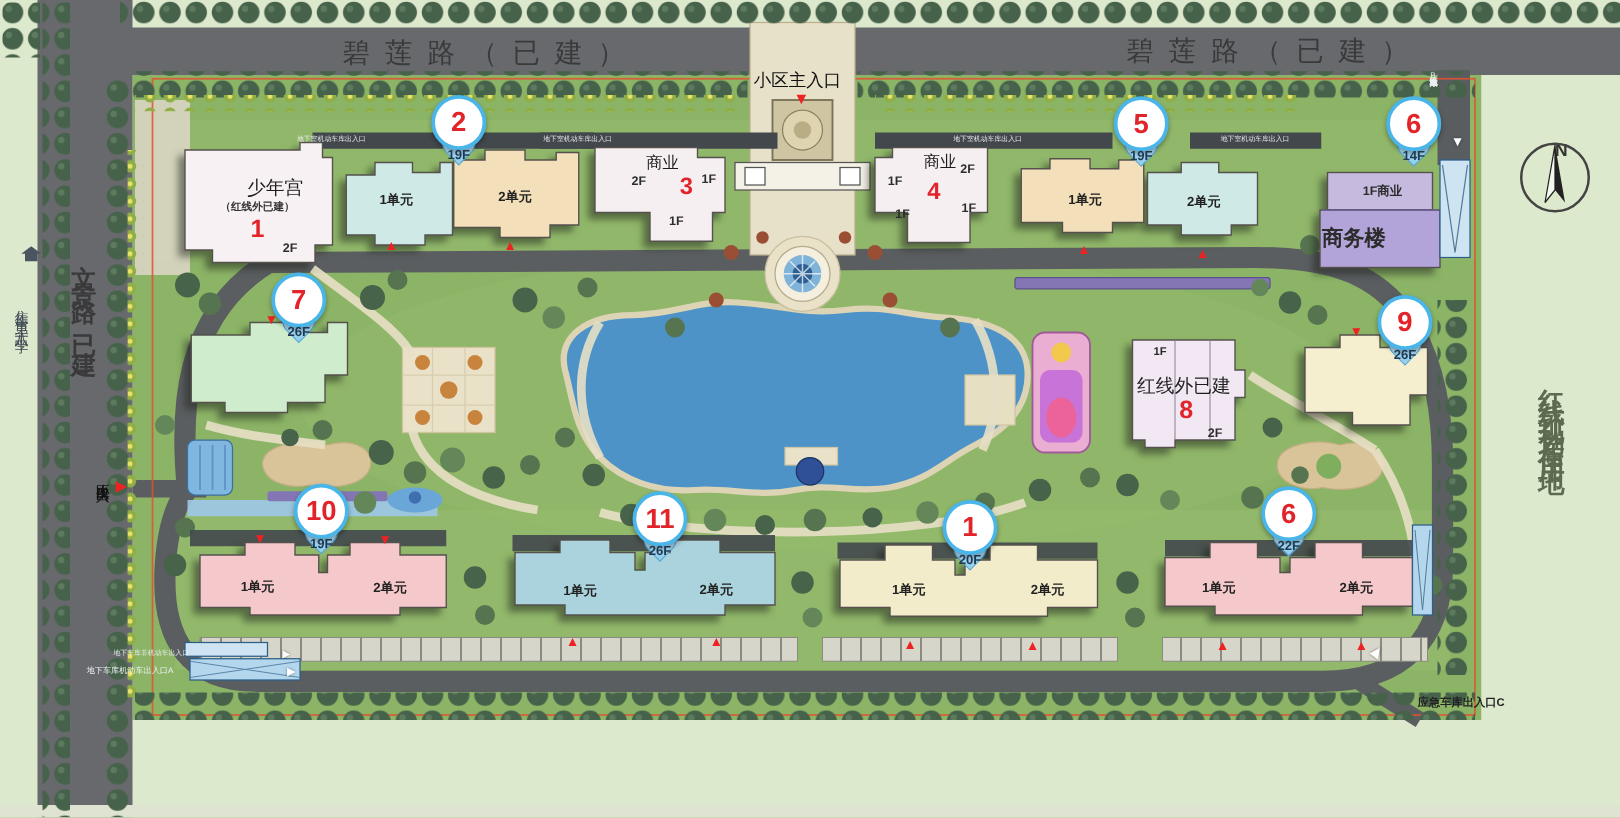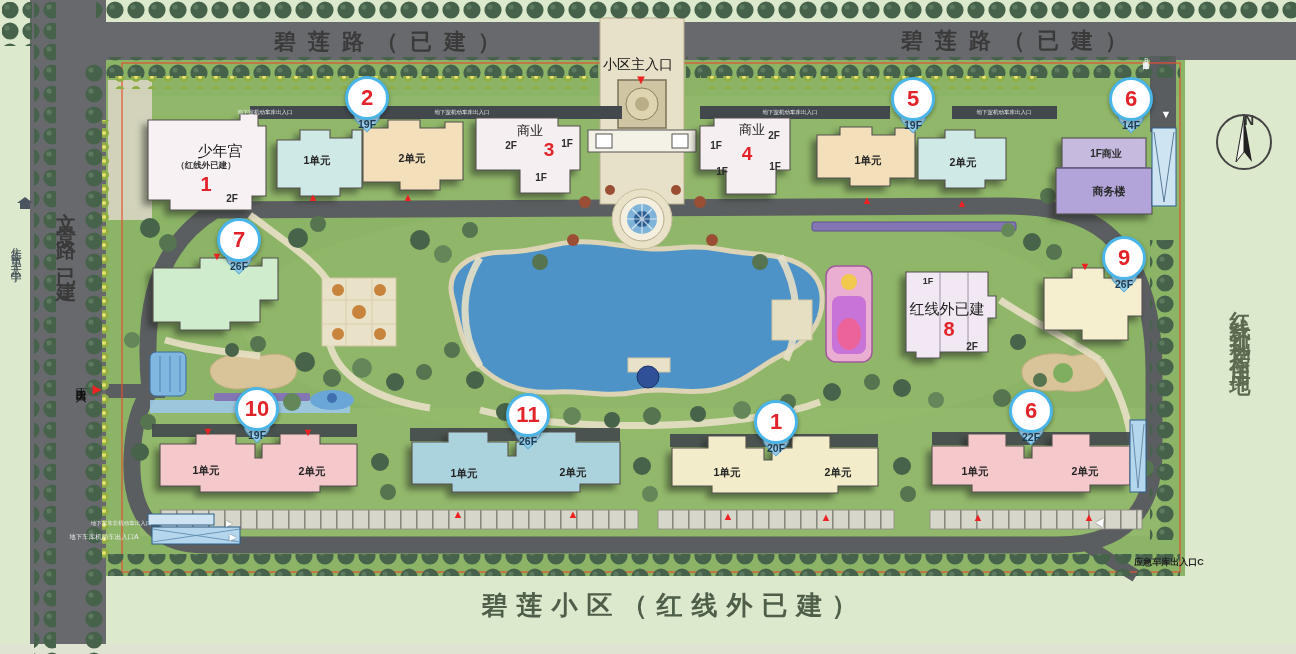--- a/index.html
+++ b/index.html
@@ -1,21 +1,21 @@
 <!DOCTYPE html>
 <html><head>
 <meta charset="utf-8">
 <style>
   html,body{margin:0;padding:0;background:#cfd8c0;font-family:"Liberation Sans",sans-serif;}
   #stage{position:relative;width:1296px;height:654px;overflow:hidden;background:#dde9cd;margin:0 auto;}
   #stage svg{position:absolute;left:0;top:0;z-index:0;}
   .lbl{position:absolute;transform:translate(-50%,-50%);white-space:nowrap;color:#2f2f2f;
        font-weight:400;z-index:20;line-height:1.15;}
   .v{writing-mode:vertical-rl;text-orientation:upright;}
-  .road-lbl{font-size:22px;letter-spacing:12px;color:#3a3a3a;font-weight:700;}
+  .road-lbl{font-size:22px;letter-spacing:12px;color:#3a3a3a;font-weight:400;}
   .road-lbl-v{font-size:20px;letter-spacing:14px;color:#3a3a3a;font-weight:600;}
   .zone-lbl{font-size:21px;letter-spacing:8px;color:#5c6b50;font-weight:600;}
   .bottom-lbl{font-size:26px;letter-spacing:9px;color:#4e5e48;font-weight:600;}
   .school-lbl{font-size:11px;letter-spacing:3px;color:#3f4a55;}
   .ent-main{font-size:14px;color:#111;}
   .ent-sec{font-size:11px;color:#111;letter-spacing:1px;}
   .ent-emg{font-size:9px;color:#222;font-weight:600;text-align:right;}
   .tiny-w{font-size:6.5px;color:#eef1f3;font-weight:400;}
   .tiny-w5{font-size:5.5px;color:#e8ebee;font-weight:400;}
   .bname{font-size:15px;color:#1d1d1d;}
@@ -250,21 +250,20 @@
     <path d="M1154,132 L1164,202 M1174,132 L1164,202" stroke="#567a96" stroke-width="1"></path>
     <rect x="1130" y="420" width="16" height="72" fill="#b5d7ee" stroke="#2b5f8a"></rect>
     <path d="M1132,424 L1138,488 M1144,424 L1138,488" stroke="#567a96" stroke-width="0.8"></path>
   </g>
 </svg>
 
 <div class="lbl road-lbl" style="left:393px;top:42px">碧莲路（已建）</div>
 <div class="lbl road-lbl" style="left:1020px;top:41px">碧莲路（已建）</div>
 <div class="lbl road-lbl-v v" style="left:66px;top:245px">文景路（已建）</div>
 <div class="lbl zone-lbl v" style="left:1240px;top:330px">红线外规划居住用地</div>
-<div class="lbl bottom-lbl" style="left:674px;top:606px">碧莲小区（红线外已建）</div>
 <div class="lbl school-lbl v" style="left:16px;top:253px">焦作市第二十八中学</div>
 <span class="school-icon">
   <svg width="18" height="13" viewBox="0 0 18 13">
         <path d="M1,6 L9,0 L17,6 L14,6 L14,12 L4,12 L4,6 Z M7,12 L7,8 L11,8 L11,12 Z" fill="#4a5560"></path>
       </svg>
 </span>
 
 <div class="lbl ent-main" style="left:638px;top:64px">小区主入口</div>
 <span class="arr" style="left:641px;top:79px;font-size:13px">▼</span>
 <div class="lbl ent-sec v" style="left:81px;top:381px">小区次出入口</div>
@@ -302,21 +301,21 @@
 <div class="lbl bfloor" style="left:567px;top:144px">1F</div>
 <div class="lbl bfloor" style="left:541px;top:178px">1F</div>
 <div class="lbl bname-s" style="left:752px;top:130px">商业</div>
 <div class="lbl bfloor" style="left:716px;top:146px">1F</div>
 <div class="lbl bnum" style="left:747px;top:154px;font-size:19px">4</div>
 <div class="lbl bfloor" style="left:774px;top:136px">2F</div>
 <div class="lbl bfloor" style="left:775px;top:167px">1F</div>
 <div class="lbl bfloor" style="left:722px;top:172px">1F</div>
 
 <div class="lbl bfloor" style="left:1106px;top:154px">1F商业</div>
-<div class="lbl bfloor" style="left:1109px;top:191px;font-size:11px">商务楼</div>
+<div class="lbl bfloor" style="left:1083px;top:191px;font-size:17px">商务楼</div>
 
 <div class="lbl bfloor" style="left:928px;top:281px;font-size:9px">1F</div>
 <div class="lbl bname" style="left:947px;top:309px">红线外已建</div>
 <div class="lbl bnum" style="left:949px;top:329px">8</div>
 <div class="lbl bfloor" style="left:972px;top:347px">2F</div>
 
 <div class="lbl bunit" style="left:317px;top:160px">1单元</div>
 <div class="lbl bunit" style="left:412px;top:158px">2单元</div>
 <div class="lbl bunit" style="left:868px;top:160px">1单元</div>
 <div class="lbl bunit" style="left:963px;top:162px">2单元</div>

